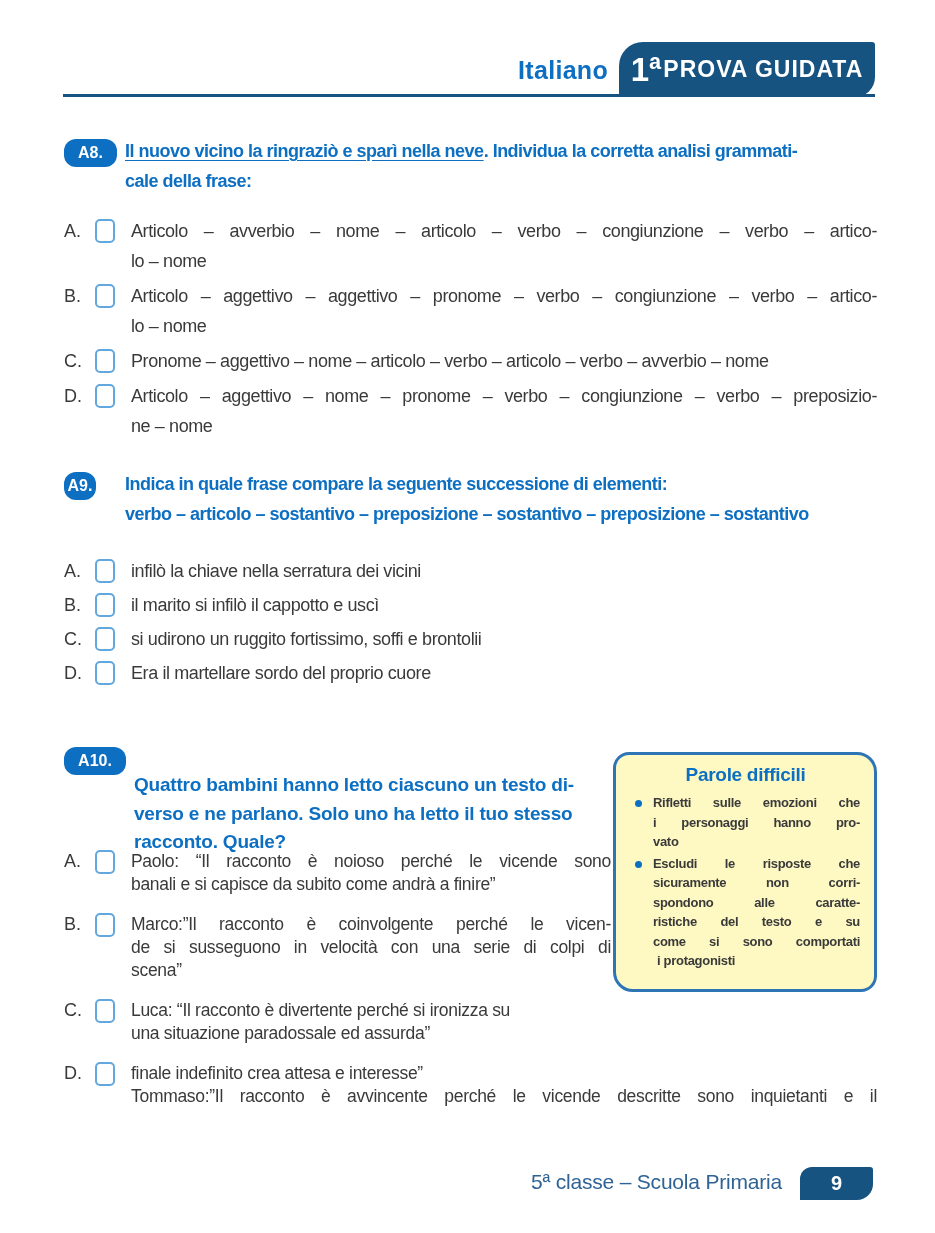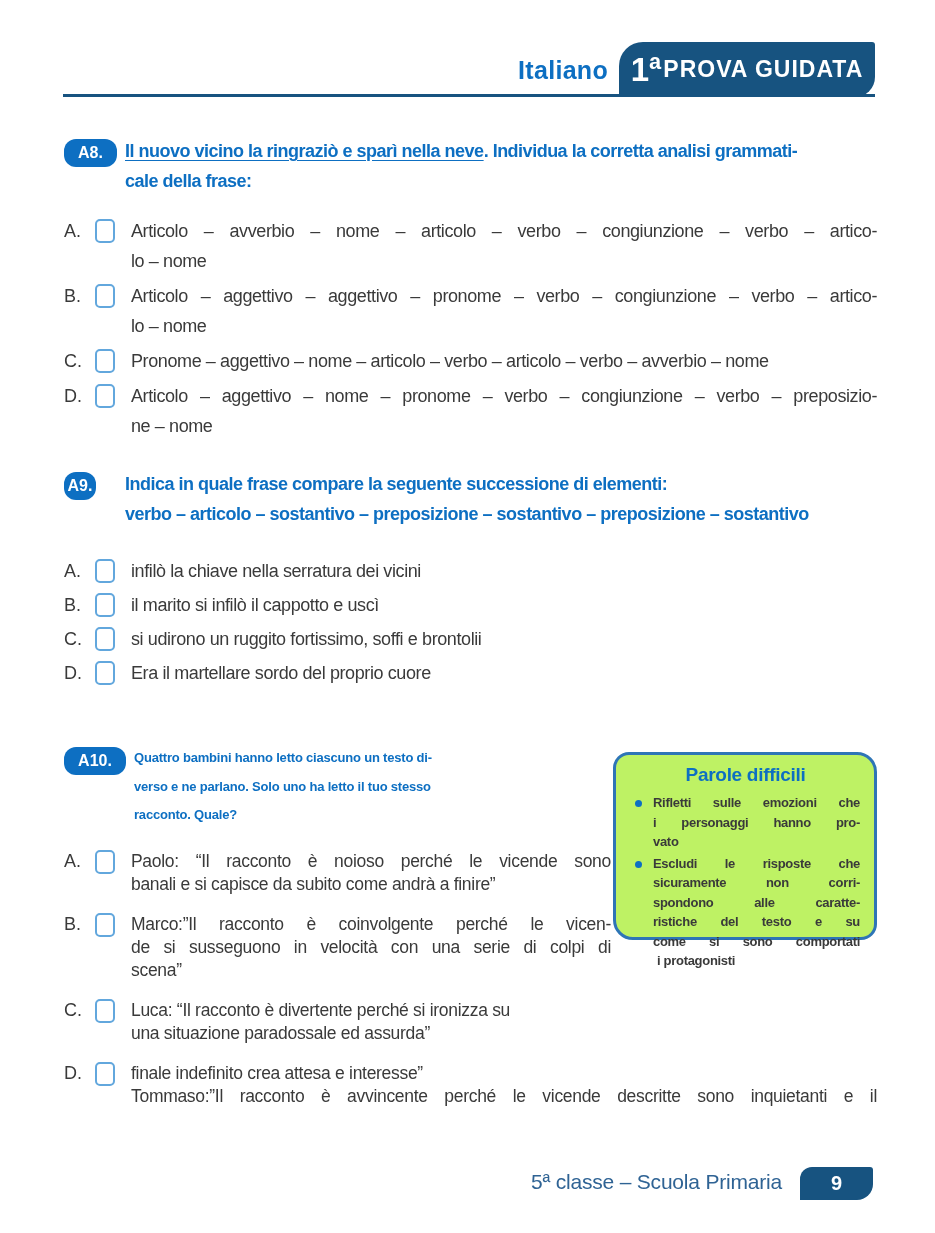--- a/index.html
+++ b/index.html
@@ -27,21 +27,21 @@
 
   
   .qbadge {
     position: absolute; height: 28px; background: #0d6fc2; color: #fff;
     border-radius: 12px; display: flex; align-items: center; justify-content: center;
     font-size: 16px; font-weight: 700;
   }
   .qtitle { position: absolute; color: #0d6fc2; font-weight: 600; }
   .qtitle .tline { display: block; white-space: nowrap; }
   #q8-title, #q9-title { font-size: 18px; line-height: 30px; letter-spacing: -0.5px; }
-  #q10-title { font-size: 13px; line-height: 28.5px; letter-spacing: -0.2px; }
+  #q10-title { font-size: 19px; line-height: 28.5px; letter-spacing: -0.2px; margin-top: 27px; }
   .u { text-decoration: underline; text-underline-offset: 3px; }
 
   
   .opts { position: absolute; }
   .row { display: flex; align-items: flex-start; }
   .letter { width: 31px; color: #3a3a3a; font-size: 18px; line-height: 30px; flex: none; }
   .cbx {
     flex: none; width: 20px; height: 24px; margin-top: 3px; margin-right: 16px;
     border: 2px solid #62a7dd; border-radius: 5px; background: #fff; cursor: pointer;
   }
@@ -51,23 +51,23 @@
   #q8-opts .row { margin-bottom: 5px; }
   #q9-opts .row { margin-bottom: 4px; }
   #q10-opts .row { margin-bottom: 17px; }
   #q10-opts .letter, #q10-opts .opt-text { line-height: 23px; }
   #q10-opts .opt-text { font-size: 17.5px; letter-spacing: -0.3px; }
   #q10-opts .cbx { margin-top: 0; }
   #q10-opts .opt-text.narrow { flex: none; width: 480px; }
 
   
   .hintbox {
-    position: absolute; left: 613px; top: 752px; width: 264px; height: 188px;
+    position: absolute; left: 613px; top: 752px; width: 264px; height: 240px;
     border: 3px solid #2e75b6; border-radius: 16px 20px 16px 20px;
-    padding: 9px 14px 0 15px; background: #bef264;
+    padding: 9px 14px 0 15px; background: #fef9c3;
   }
   .hintbox .htitle { text-align: center; color: #0d6fc2; font-size: 19px; font-weight: 600; margin-bottom: 7px; letter-spacing: -0.3px; }
   .bullet { display: flex; margin-bottom: 2px; }
   .bullet .dot { flex: none; width: 7px; height: 7px; border-radius: 50%; background: #0d6fc2; margin: 7px 11px 0 4px; }
   .btext { flex: 1; color: #3a3a3a; font-size: 13px; line-height: 19.5px; letter-spacing: -0.3px; font-weight: bold; }
   .btext .line { display: block; white-space: nowrap; }
   .btext .line.j { white-space: normal; text-align: justify; text-align-last: justify; }
 
   
   .footer-label {

